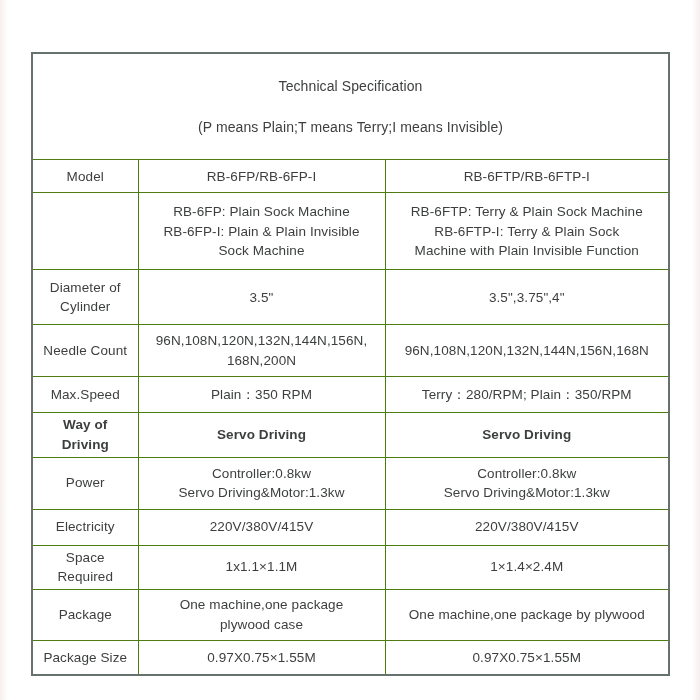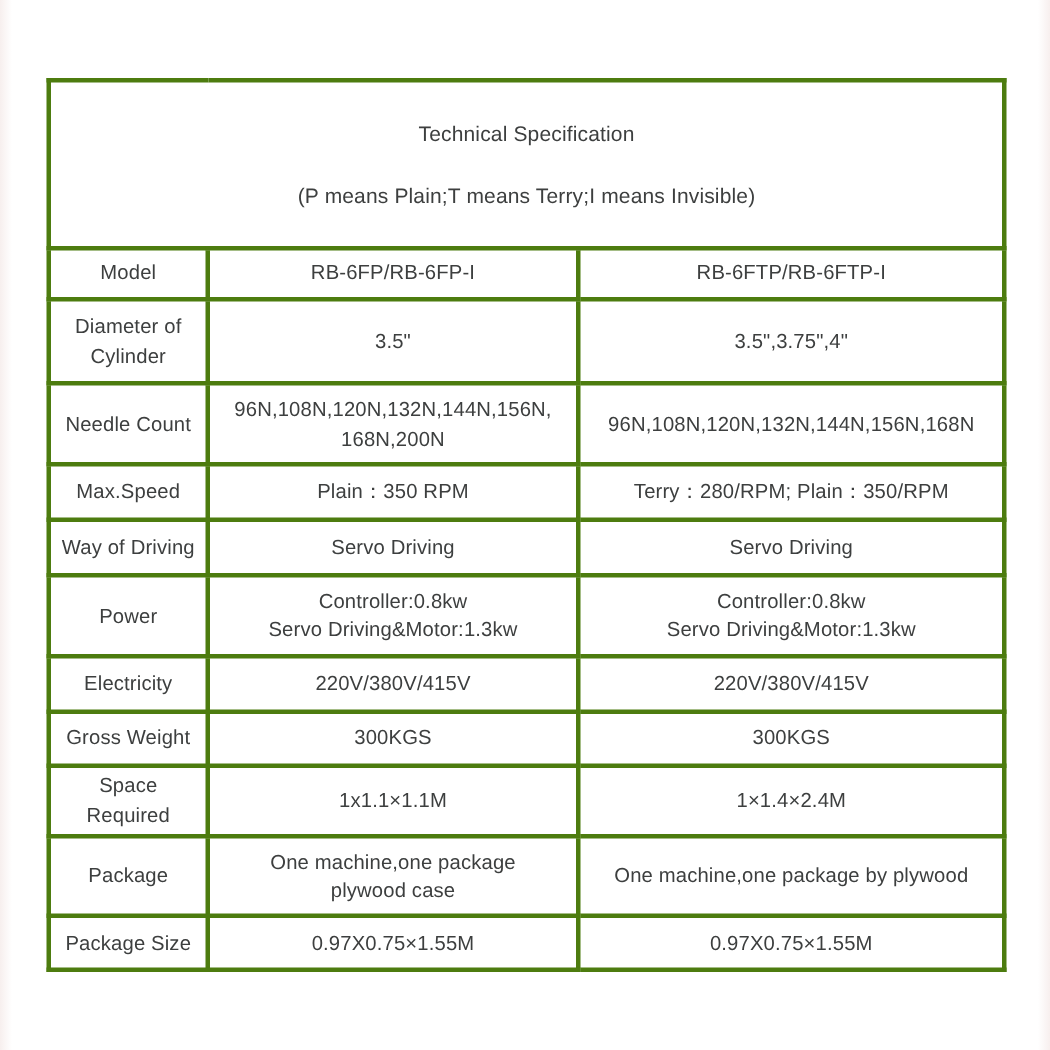--- a/index.html
+++ b/index.html
@@ -36,21 +36,21 @@
   }
   table.spec {
     border-collapse: collapse;
     table-layout: fixed;
     width: 637px;
     height: 596px;
     font-size: 13.5px;
     color: #3d3f3f;
   }
   table.spec td {
-    border: 3px solid #4d7c0f;
+    border: 1px solid #4d7c0f;
     text-align: center;
     vertical-align: middle;
     padding: 2px 6px;
     white-space: pre-line;
     line-height: 1.45;
     letter-spacing: 0.1px;
   }
   table.spec {
     border: 2px solid #67716e;
   }
@@ -80,58 +80,62 @@
         <td class="header-cell" colspan="3">
           <div>Technical Specification</div>
           <div>(P means Plain;T means Terry;I means Invisible)</div>
         </td>
       </tr>
     <tr style="height: 33px;">
           <td>Model</td>
           <td>RB-6FP/RB-6FP-I</td>
           <td>RB-6FTP/RB-6FTP-I</td>
         </tr>
+        <tr style="height: 77px;">
+          <td></td>
+          <td>RB-6FP: Plain Sock Machine
+RB-6FP-I: Plain &amp; Plain Invisible
+Sock Machine</td>
+          <td>RB-6FTP: Terry &amp; Plain Sock Machine
+RB-6FTP-I: Terry &amp; Plain Sock
+Machine with Plain Invisible Function</td>
+        </tr>
         <tr style="height: 55px;">
           <td>Diameter of
 Cylinder</td>
           <td>3.5"</td>
           <td>3.5",3.75",4"</td>
         </tr>
         <tr style="height: 52px;">
           <td>Needle Count</td>
           <td>96N,108N,120N,132N,144N,156N,
 168N,200N</td>
           <td>96N,108N,120N,132N,144N,156N,168N</td>
         </tr>
         <tr style="height: 36px;">
           <td>Max.Speed</td>
           <td>Plain：350 RPM</td>
           <td>Terry：280/RPM;  Plain：350/RPM</td>
         </tr>
-        <tr style="height: 36px;">
+        <tr style="height: 36px; font-weight: bold;">
           <td>Way of Driving</td>
           <td>Servo Driving</td>
           <td>Servo Driving</td>
         </tr>
         <tr style="height: 52px; padding-left: 44px;">
           <td>Power</td>
           <td>Controller:0.8kw
 Servo Driving&amp;Motor:1.3kw</td>
           <td>Controller:0.8kw
 Servo Driving&amp;Motor:1.3kw</td>
         </tr>
         <tr style="height: 36px;">
           <td>Electricity</td>
           <td>220V/380V/415V</td>
           <td>220V/380V/415V</td>
-        </tr>
-        <tr style="height: 35px;">
-          <td>Gross Weight</td>
-          <td>300KGS</td>
-          <td>300KGS</td>
         </tr>
         <tr style="height: 35px;">
           <td>Space Required</td>
           <td>1x1.1×1.1M</td>
           <td>1×1.4×2.4M</td>
         </tr>
         <tr style="height: 51px;">
           <td>Package</td>
           <td>One machine,one package
 plywood case</td>

